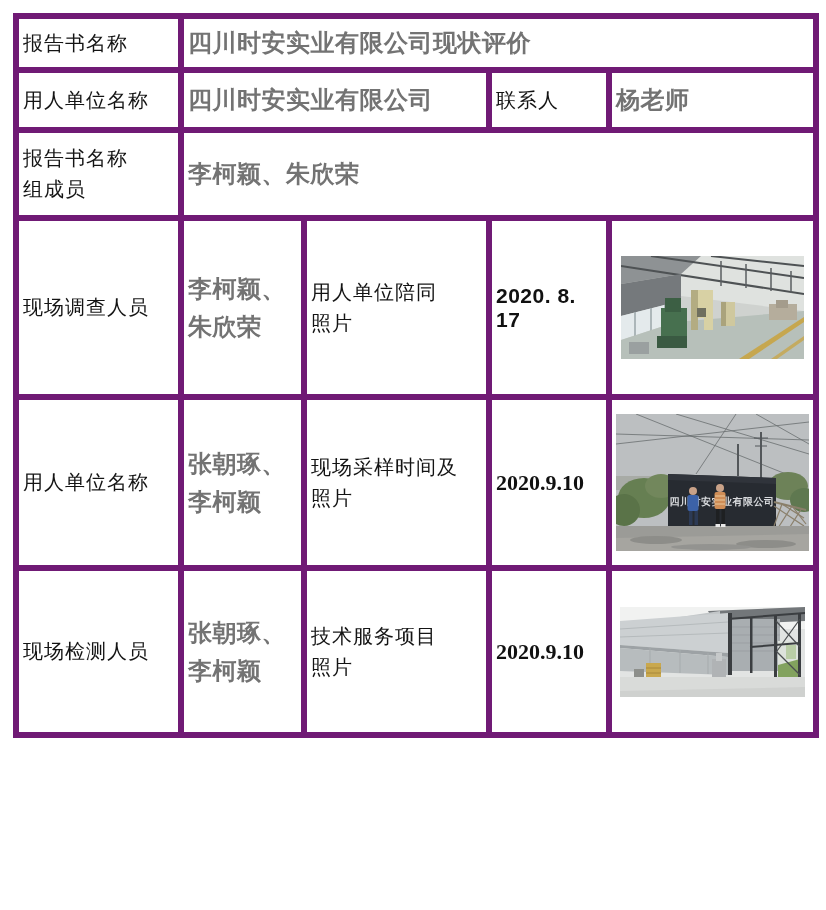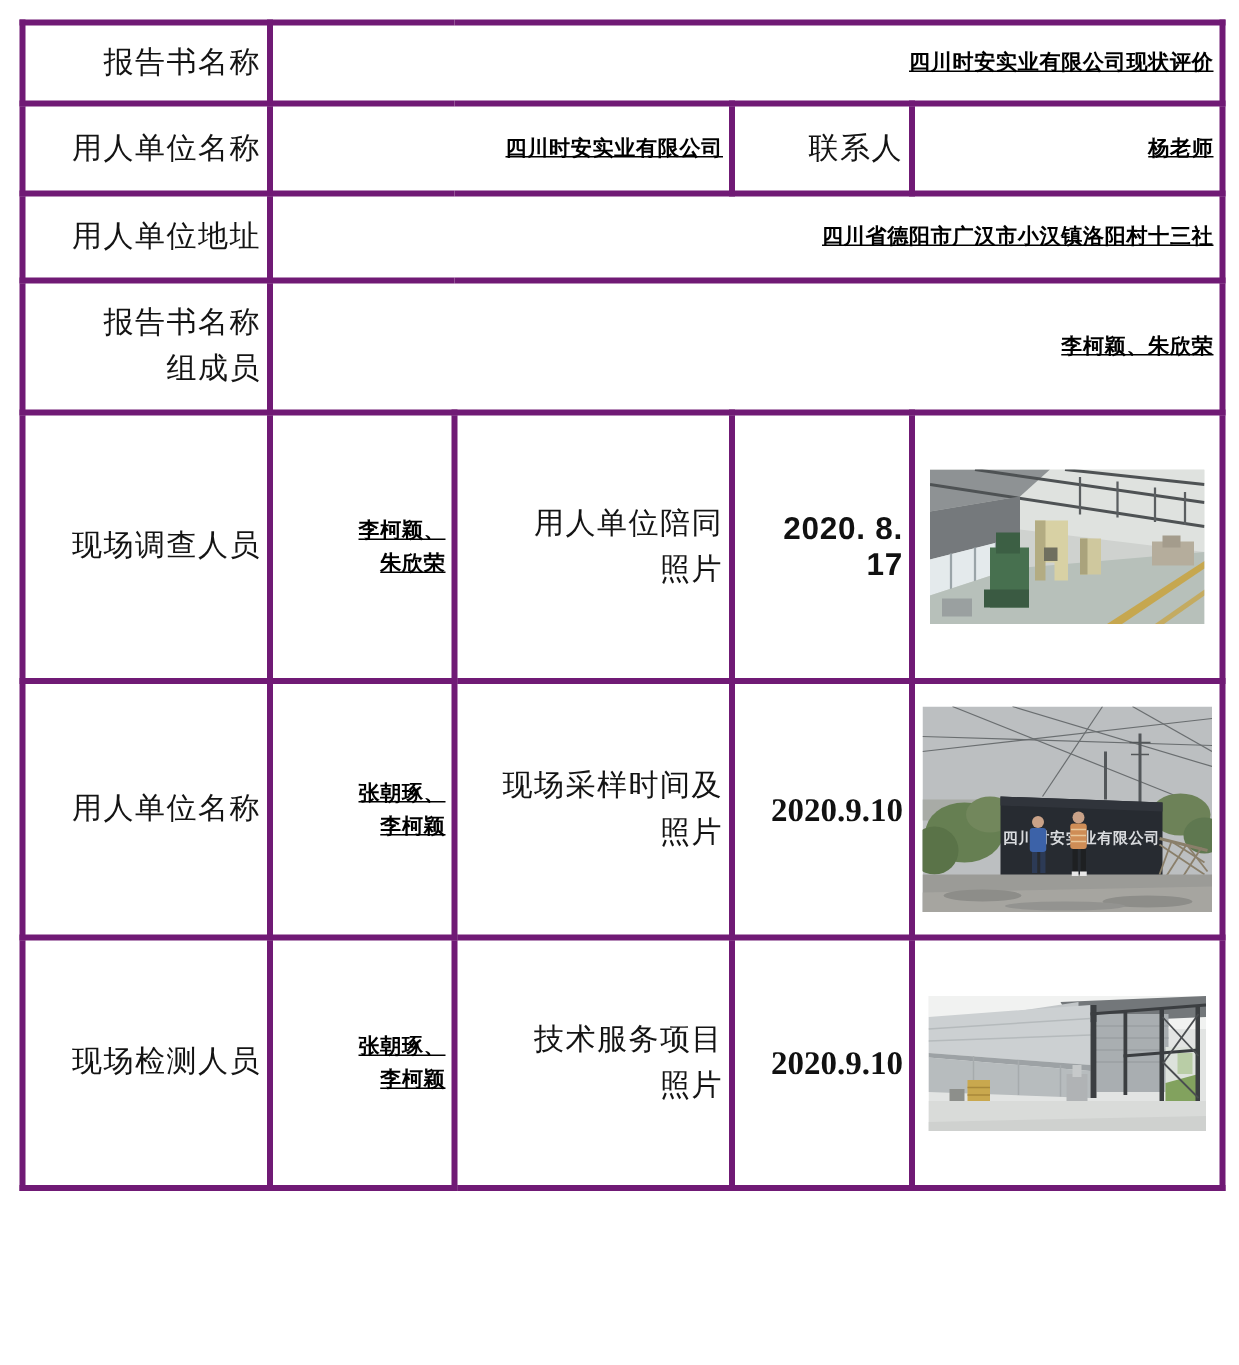--- a/index.html
+++ b/index.html
@@ -11,46 +11,45 @@
     color: #111;
   }
   .page { position: relative; width: 826px; height: 910px; background: #fff; }
   table.report {
     position: absolute; left: 13px; top: 13px;
     width: 800px;
     border-collapse: collapse;
     table-layout: fixed;
   }
   table.report td {
-    border: 4px solid #701a75;
-    text-align: right;
+    border: 6px solid #701a75;
+    text-align: left;
     vertical-align: middle;
     padding: 2px 4px;
     overflow: hidden;
   }
   tr.r1 td { height: 54px; }
   tr.r2 td { height: 60px; }
   tr.r3 td { height: 58px; }
   tr.r4 td { height: 88px; }
   tr.r5 td { height: 179px; }
   tr.r6 td { height: 171px; }
   tr.r7 td { height: 167px; }
   tr.r8 td { height: 97px; }
   .lbl {
     font-family: "Liberation Serif", "DejaVu Serif", serif;
     font-size: 20px; font-weight: 400;
     letter-spacing: 1px; line-height: 1.55;
     color: #141414;
   }
   .val {
     font-family: "Liberation Sans", "DejaVu Sans", sans-serif;
-    font-size: 14px; font-weight: 700;
+    font-size: 24px; font-weight: 700;
     letter-spacing: 0.5px; line-height: 1.55;
-    color: #000000;
-    text-decoration: underline;
+    color: #737373;
   }
   .pre { white-space: pre-line; }
   .date-b {
     font-family: "Liberation Sans", "DejaVu Sans", sans-serif;
     font-size: 21px; font-weight: 700; letter-spacing: 0.5px; border-radius: 24px;
   }
   .date-s {
     font-family: "Liberation Serif", "DejaVu Serif", serif;
     font-size: 22px; font-weight: 700;
   }
@@ -81,24 +80,20 @@
       <td colspan="4" class="val">四川时安实业有限公司现状评价</td>
     </tr>
 
     <tr class="r2">
       <td class="lbl">用人单位名称</td>
       <td colspan="2" class="val">四川时安实业有限公司</td>
       <td class="lbl">联系人</td>
       <td class="val">杨老师</td>
     </tr>
 
-    <tr class="r3">
-      <td class="lbl">用人单位地址</td>
-      <td colspan="4" class="val">四川省德阳市广汉市小汉镇洛阳村十三社</td>
-    </tr>
 
     <tr class="r4">
       <td class="lbl pre">报告书名称
 组成员</td>
       <td colspan="4" class="val">李柯颖、朱欣荣</td>
     </tr>
 
     <tr class="r5">
       <td class="lbl">现场调查人员</td>
       <td class="val pre">李柯颖、

